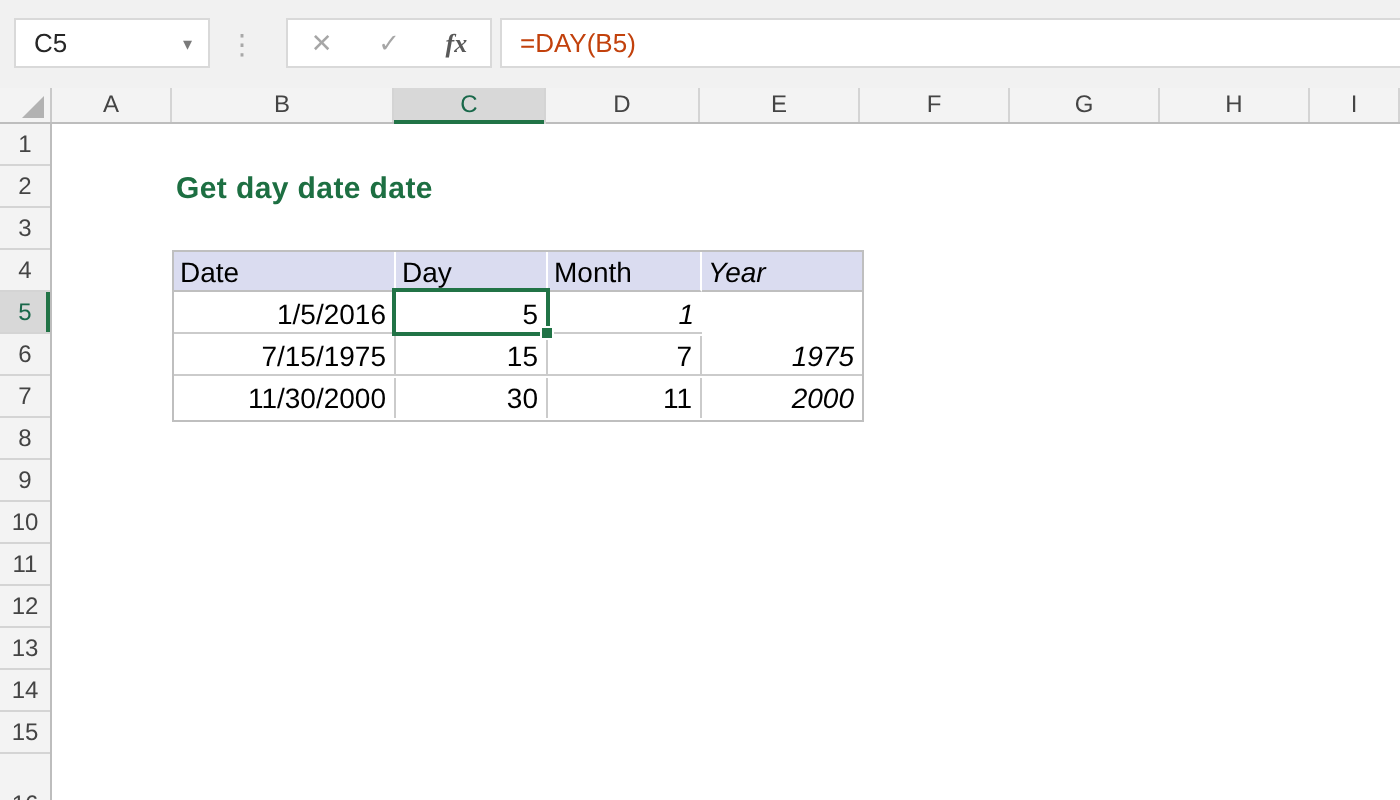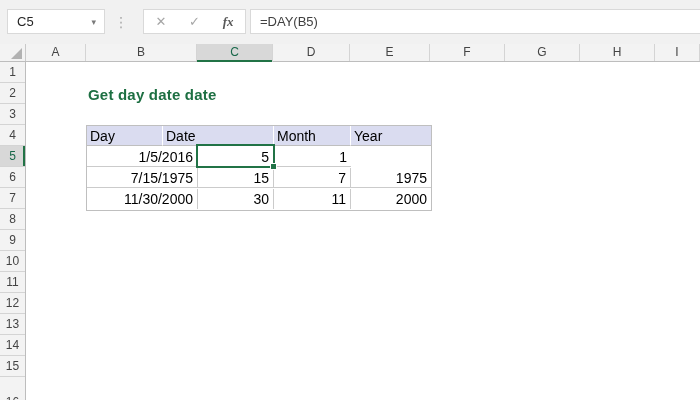--- a/index.html
+++ b/index.html
@@ -27,21 +27,21 @@
     background:#fff; border:1px solid #d9d9d9;
     display:flex; align-items:center; justify-content:space-around;
   }
   .icon-x, .icon-check { color:#a6a6a6; font-size:13px; }
   .icon-fx { color:#595959; font-size:13px; font-family:"Liberation Serif", serif; font-style:italic; font-weight:bold; }
   .formulafield {
     position:absolute; left:250px; top:9px; width:450px; height:25px;
     background:#fff; border:1px solid #d9d9d9; border-right:none;
     display:flex; align-items:center;
   }
-  .formulafield .ftext { padding-left:9px; font-size:13px; color:#404040; }
+  .formulafield .ftext { padding-left:9px; font-size:13px; color:#c2410c; }
 
   
   .colheaders {
     position:absolute; left:0; top:44px; width:700px; height:18px;
     background:#f3f3f3; border-bottom:1px solid #bdbdbd;
   }
   .corner { position:absolute; left:0; top:0; width:26px; height:17px; border-right:1px solid #c9c9c9; }
   .corner .tri {
     position:absolute; right:3px; bottom:2px; width:0; height:0;
     border-left:11px solid transparent; border-bottom:11px solid #b2b2b2;
@@ -74,21 +74,21 @@
   .xtable {
     position:absolute; left:86px; top:125px; width:346px;
     border:1px solid #bfbfbf; background:#fff;
   }
   .trow { display:flex; height:21px; }
   .tcell {
     height:20px; font-size:14px; line-height:20px; color:#000;
     border-right:1px solid #cbcbcb; border-bottom:1px solid #cbcbcb;
     text-align:right; padding-right:4px; overflow:hidden; white-space:nowrap;
   }
-  .trow .tcell:last-child { border-right:none; }
+  .trow .tcell:last-child { border-right:none;font-style:italic; }
   .trow.last .tcell { border-bottom:none; }
   .trow.thead .tcell {
     background:#dadcf0; text-align:left; padding-left:3px; padding-right:0;
     border-right:1px solid #ffffff; border-bottom:1px solid #bfbfbf;
   }
   .trow.thead .tcell:last-child { border-right:none; }
   .c0 { width:111px; } .c1 { width:76px; } .c2 { width:77px; } .c3 { width:80px; }
 
   
   .selbox {
@@ -153,22 +153,22 @@
     <div class="rowh" style="top:273px">14</div>
     <div class="rowh" style="top:294px">15</div>
     <div class="rowh" style="top:330px">16</div>
     <div class="rowh" style="top:336px"></div>
   </div>
 
   <div class="sheet-title">Get day date date</div>
 
   <div class="xtable">
     <div class="trow thead">
+      <div class="tcell c0">Date</div>
       <div class="tcell c1">Day</div>
-      <div class="tcell c0">Date</div>
       <div class="tcell c2">Month</div>
       <div class="tcell c3">Year</div>
     </div>
     <div class="trow">
       <div class="tcell c0">1/5/2016</div>
       <div class="tcell c1">5</div>
       <div class="tcell c2">1</div>
     </div>
     <div class="trow">
       <div class="tcell c0">7/15/1975</div>

